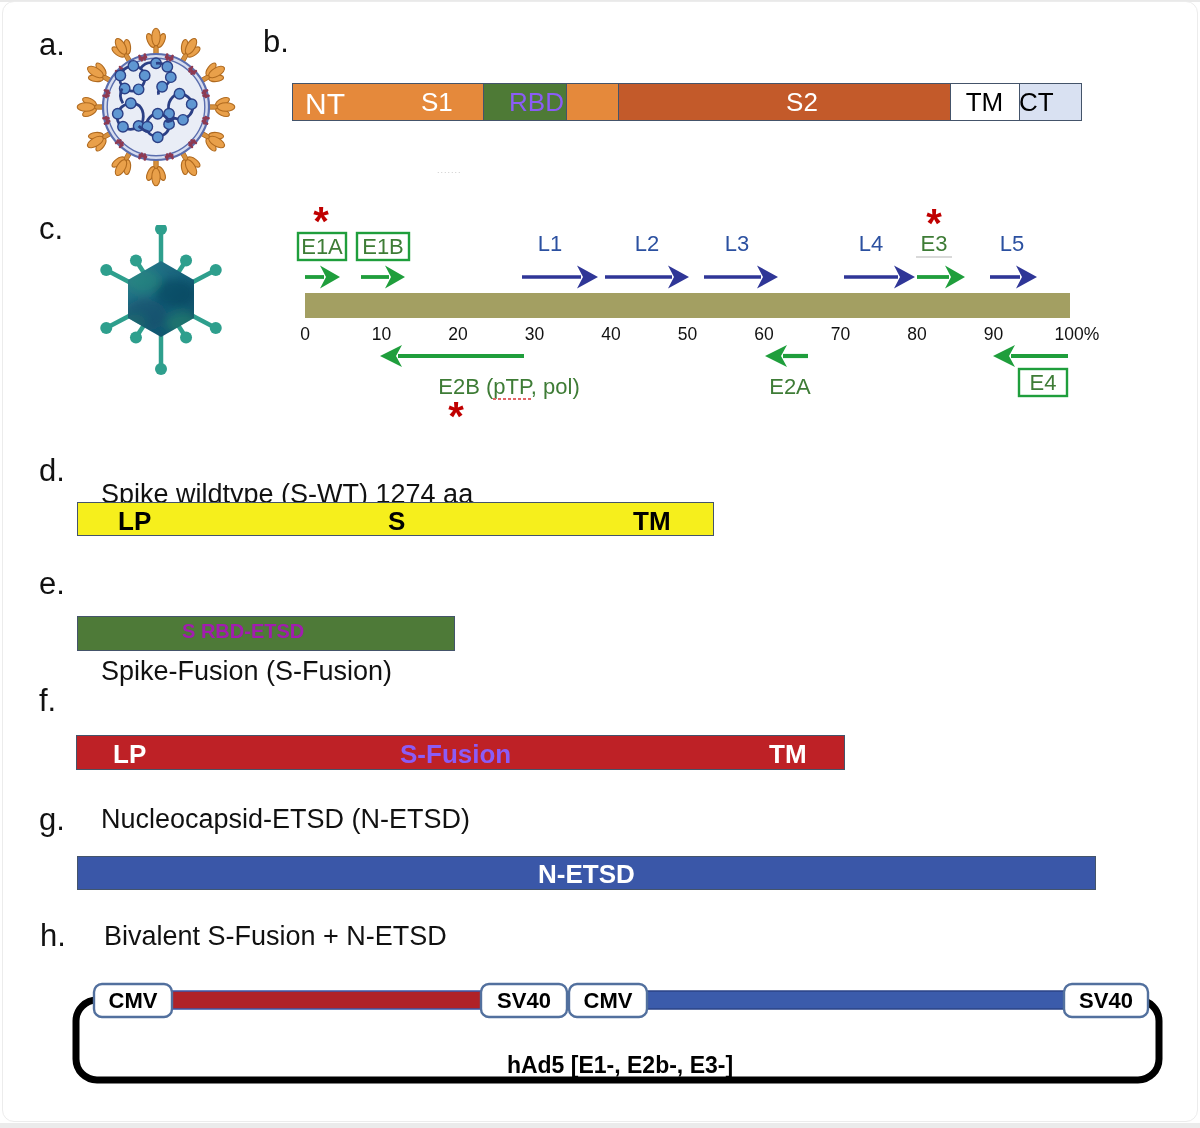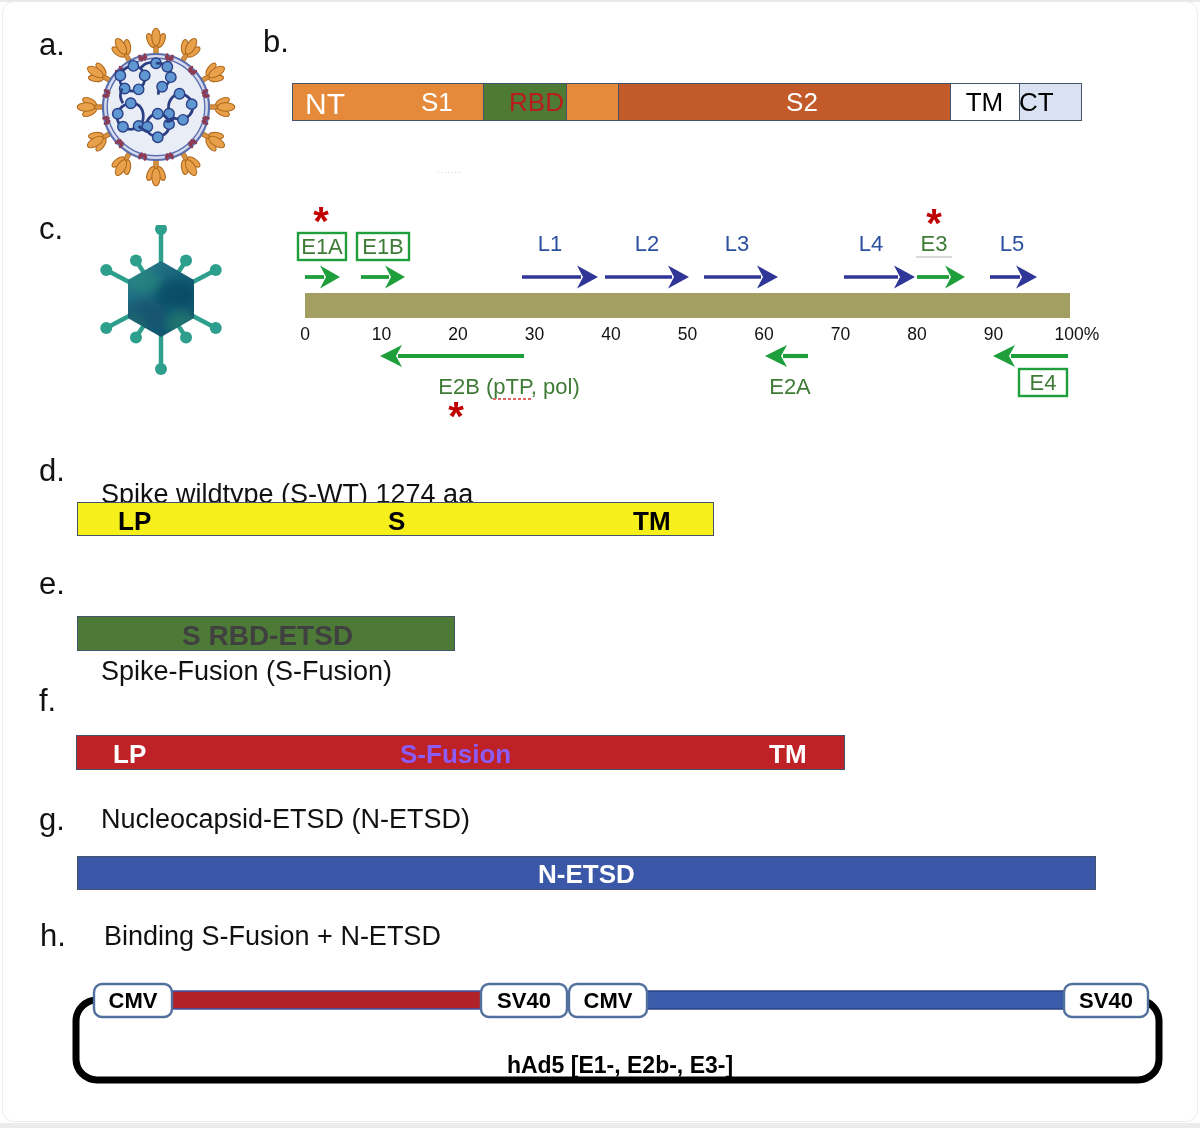--- a/index.html
+++ b/index.html
@@ -197,21 +197,21 @@
   <div class="abs" style="left:292px;top:83px;width:790px;height:38px;border:1.5px solid #44546a;box-sizing:border-box;display:flex;">
     <div style="width:190px;background:#e5893b;"></div>
     <div style="width:84px;background:#4e7a36;border-left:1.5px solid #44546a;border-right:1.5px solid #44546a;box-sizing:border-box;"></div>
     <div style="width:51px;background:#e5893b;"></div>
     <div style="width:332px;background:#c35a2a;border-left:1.5px solid #44546a;box-sizing:border-box;"></div>
     <div style="width:69px;background:#ffffff;border-left:1.5px solid #44546a;box-sizing:border-box;"></div>
     <div style="flex:1;background:#d9e1f2;border-left:1.5px solid #44546a;box-sizing:border-box;"></div>
   </div>
   <div class="abs" style="left:305px;top:87px;font-size:30px;color:#fff;">NT</div>
   <div class="abs" style="left:409px;top:87px;font-size:26px;color:#fff;margin-left:12px;">S1</div>
-  <div class="abs" style="left:483px;top:87px;width:107px;text-align:center;font-size:26px;color:#b91c1c;">RBD</div>
+  <div class="abs" style="left:483px;top:87px;width:107px;text-align:center;font-size:26px;color:#8b5cf6;">RBD</div>
   <div class="abs" style="left:618px;top:87px;width:368px;text-align:center;font-size:26px;color:#fff;">S2</div>
   <div class="abs" style="left:950px;top:87px;width:69px;text-align:center;font-size:26px;color:#000;">TM</div>
   <div class="abs" style="left:1019px;top:87px;width:62px;text-align:left;font-size:26px;color:#000;">CT</div>
 
   <div class="abs" style="left:437px;top:165px;width:30px;height:8px;color:#c9c9c9;font-size:9px;letter-spacing:1px;">.......</div>
 
   <div class="abs lab" style="left:39px;top:211px;">c.</div>
   <svg class="abs" style="left:85px;top:225px;" width="160" height="160" viewBox="0 0 160 160">
     <defs>
       <linearGradient id="capg" x1="0" y1="0" x2="1" y2="1">
@@ -316,36 +316,36 @@
 
   <div class="abs lab" style="left:39px;top:453px;">d.</div>
   <div class="abs title" style="left:101px;top:432px;margin-top:47px;">Spike wildtype (S-WT) 1274 aa</div>
   <div class="abs" style="left:77px;top:502px;width:637px;height:34px;background:#f6ef1c;border:1.5px solid #44546a;box-sizing:border-box;"></div>
   <div class="abs barlabel" style="left:118px;top:506px;font-size:26px;">LP</div>
   <div class="abs barlabel" style="left:388px;top:506px;font-size:26px;">S</div>
   <div class="abs barlabel" style="left:633px;top:506px;font-size:26px;">TM</div>
 
   <div class="abs lab" style="left:39px;top:566px;">e.</div>
   <div class="abs" style="left:77px;top:616px;width:378px;height:35px;background:#4e7a38;border:1.5px solid #44546a;box-sizing:border-box;"></div>
-  <div class="abs barlabel" style="left:182px;top:620px;font-size:28px;color:#404040;">S RBD-ETSD</div>
+  <div class="abs barlabel" style="left:182px;top:620px;font-size:20px;color:#a21caf;">S RBD-ETSD</div>
 
   <div class="abs lab" style="left:39px;top:683px;">f.</div>
   <div class="abs title" style="left:101px;top:650px;margin-top:6px;">Spike-Fusion (S-Fusion)</div>
   <div class="abs" style="left:76px;top:735px;width:769px;height:35px;background:#be2126;border:1.5px solid #44546a;box-sizing:border-box;"></div>
   <div class="abs barlabel" style="left:113px;top:739px;font-size:26px;color:#fff;">LP</div>
   <div class="abs barlabel" style="left:400px;top:739px;font-size:26px;color:#8b5cf6;">S-Fusion</div>
   <div class="abs barlabel" style="left:769px;top:739px;font-size:26px;color:#fff;">TM</div>
 
   <div class="abs lab" style="left:39px;top:802px;">g.</div>
   <div class="abs title" style="left:101px;top:804px;">Nucleocapsid-ETSD (N-ETSD)</div>
   <div class="abs" style="left:77px;top:856px;width:1019px;height:34px;background:#3a57a8;border:1.5px solid #44546a;box-sizing:border-box;"></div>
   <div class="abs barlabel" style="left:538px;top:859px;font-size:26px;color:#fff;">N-ETSD</div>
 
   <div class="abs lab" style="left:40px;top:918px;">h.</div>
-  <div class="abs title" style="left:104px;top:921px;">Binding S-Fusion + N-ETSD</div>
+  <div class="abs title" style="left:104px;top:921px;">Bivalent S-Fusion + N-ETSD</div>
   <svg class="abs" style="left:60px;top:960px;" width="1120" height="140" viewBox="0 0 1120 140" id="plasmid">
       <rect x="16" y="40" width="1083" height="80" rx="21" fill="none" stroke="#000" stroke-width="7"></rect>
       <rect x="112" y="31" width="309" height="18" fill="#b02228" stroke="#3a57a8" stroke-width="1.5"></rect>
       <rect x="587" y="31" width="418" height="18" fill="#3b5bab" stroke="#2b4386" stroke-width="1.5"></rect>
       <rect x="34" y="24" width="78" height="33" rx="8" fill="#ffffff" stroke="#52709e" stroke-width="2.4"></rect>
       <text x="73" y="48" fill="#000" font-size="22" font-weight="bold" text-anchor="middle" font-family="&quot;Liberation Sans&quot;,sans-serif">CMV</text>
       <rect x="421" y="24" width="86" height="33" rx="8" fill="#ffffff" stroke="#52709e" stroke-width="2.4"></rect>
       <text x="464" y="48" fill="#000" font-size="22" font-weight="bold" text-anchor="middle" font-family="&quot;Liberation Sans&quot;,sans-serif">SV40</text>
       <rect x="509" y="24" width="78" height="33" rx="8" fill="#ffffff" stroke="#52709e" stroke-width="2.4"></rect>
       <text x="548" y="48" fill="#000" font-size="22" font-weight="bold" text-anchor="middle" font-family="&quot;Liberation Sans&quot;,sans-serif">CMV</text>

